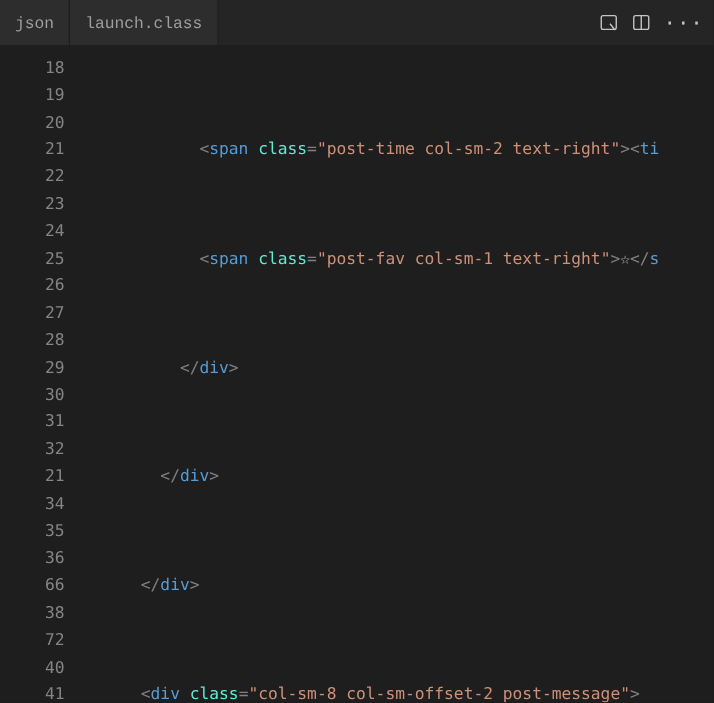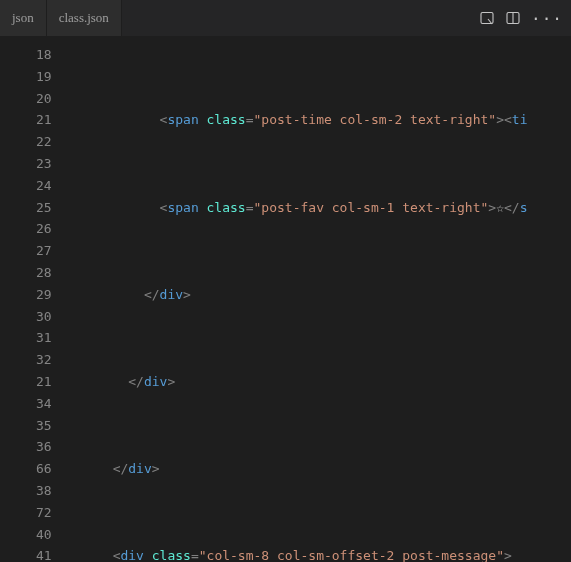--- a/index.html
+++ b/index.html
@@ -22,21 +22,21 @@
     background: #252526;
     overflow: hidden;
   }
   .tab {
     display: flex;
     align-items: center;
     padding: 0 12px;
     color: #9e9e9e;
     background: #2d2d2d;
     border-right: 1px solid #1e1e1e;
-    font-family: Liberation Serif, serif;
+    font-family: Liberation Mono, monospace;
     font-size: 13px;
     gap: 6px;
     white-space: nowrap;
     cursor: pointer;
   }
   .tab.active {
     background: #1e1e1e;
     color: #e8e8e8;
   }
   .tab .close {
@@ -100,21 +100,21 @@
 
 <div class="tabs-bar">
 
   <div class="tab">
     <span>json</span>
   </div>
 
 
 
   <div class="tab">
-    <span>class.json</span>
+    <span>launch.class</span>
   </div>
 
   <div class="tabs-actions">
     <span class="act">
       <svg viewBox="0 0 16 16" fill="none" stroke="currentColor" stroke-width="1.1">
         <rect x="2" y="2.5" width="12" height="11" rx="1.5"></rect>
         <path d="M9 9 l4 5"></path>
       </svg>
     </span>
     <span class="act">

